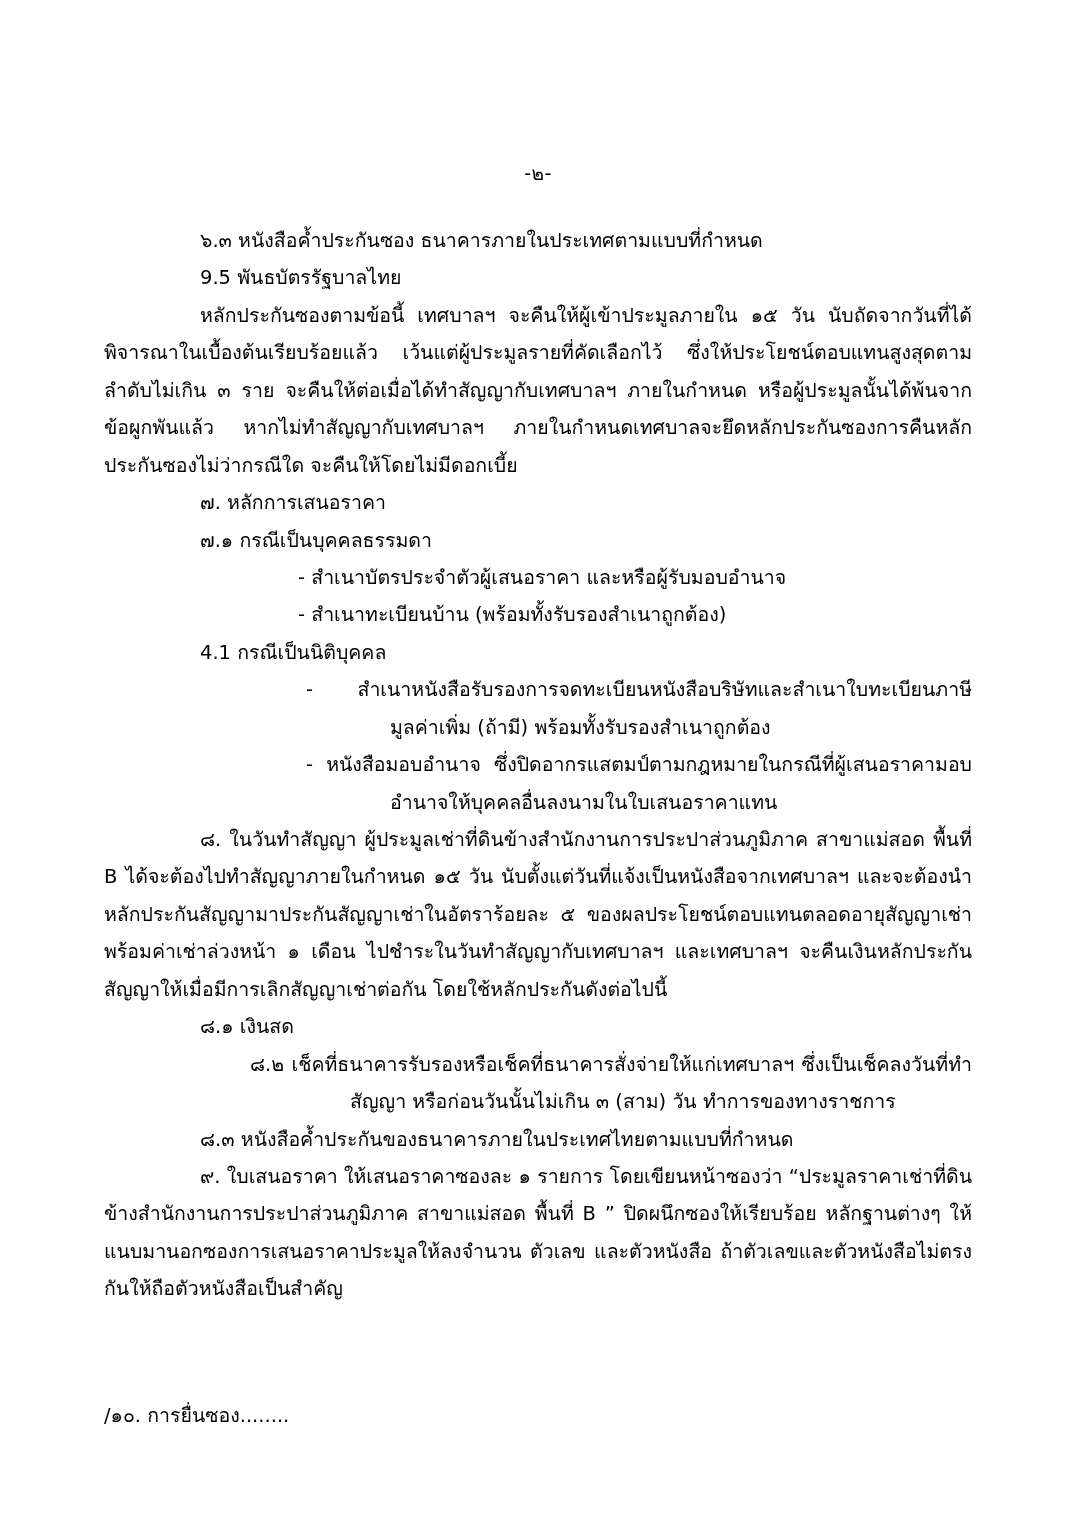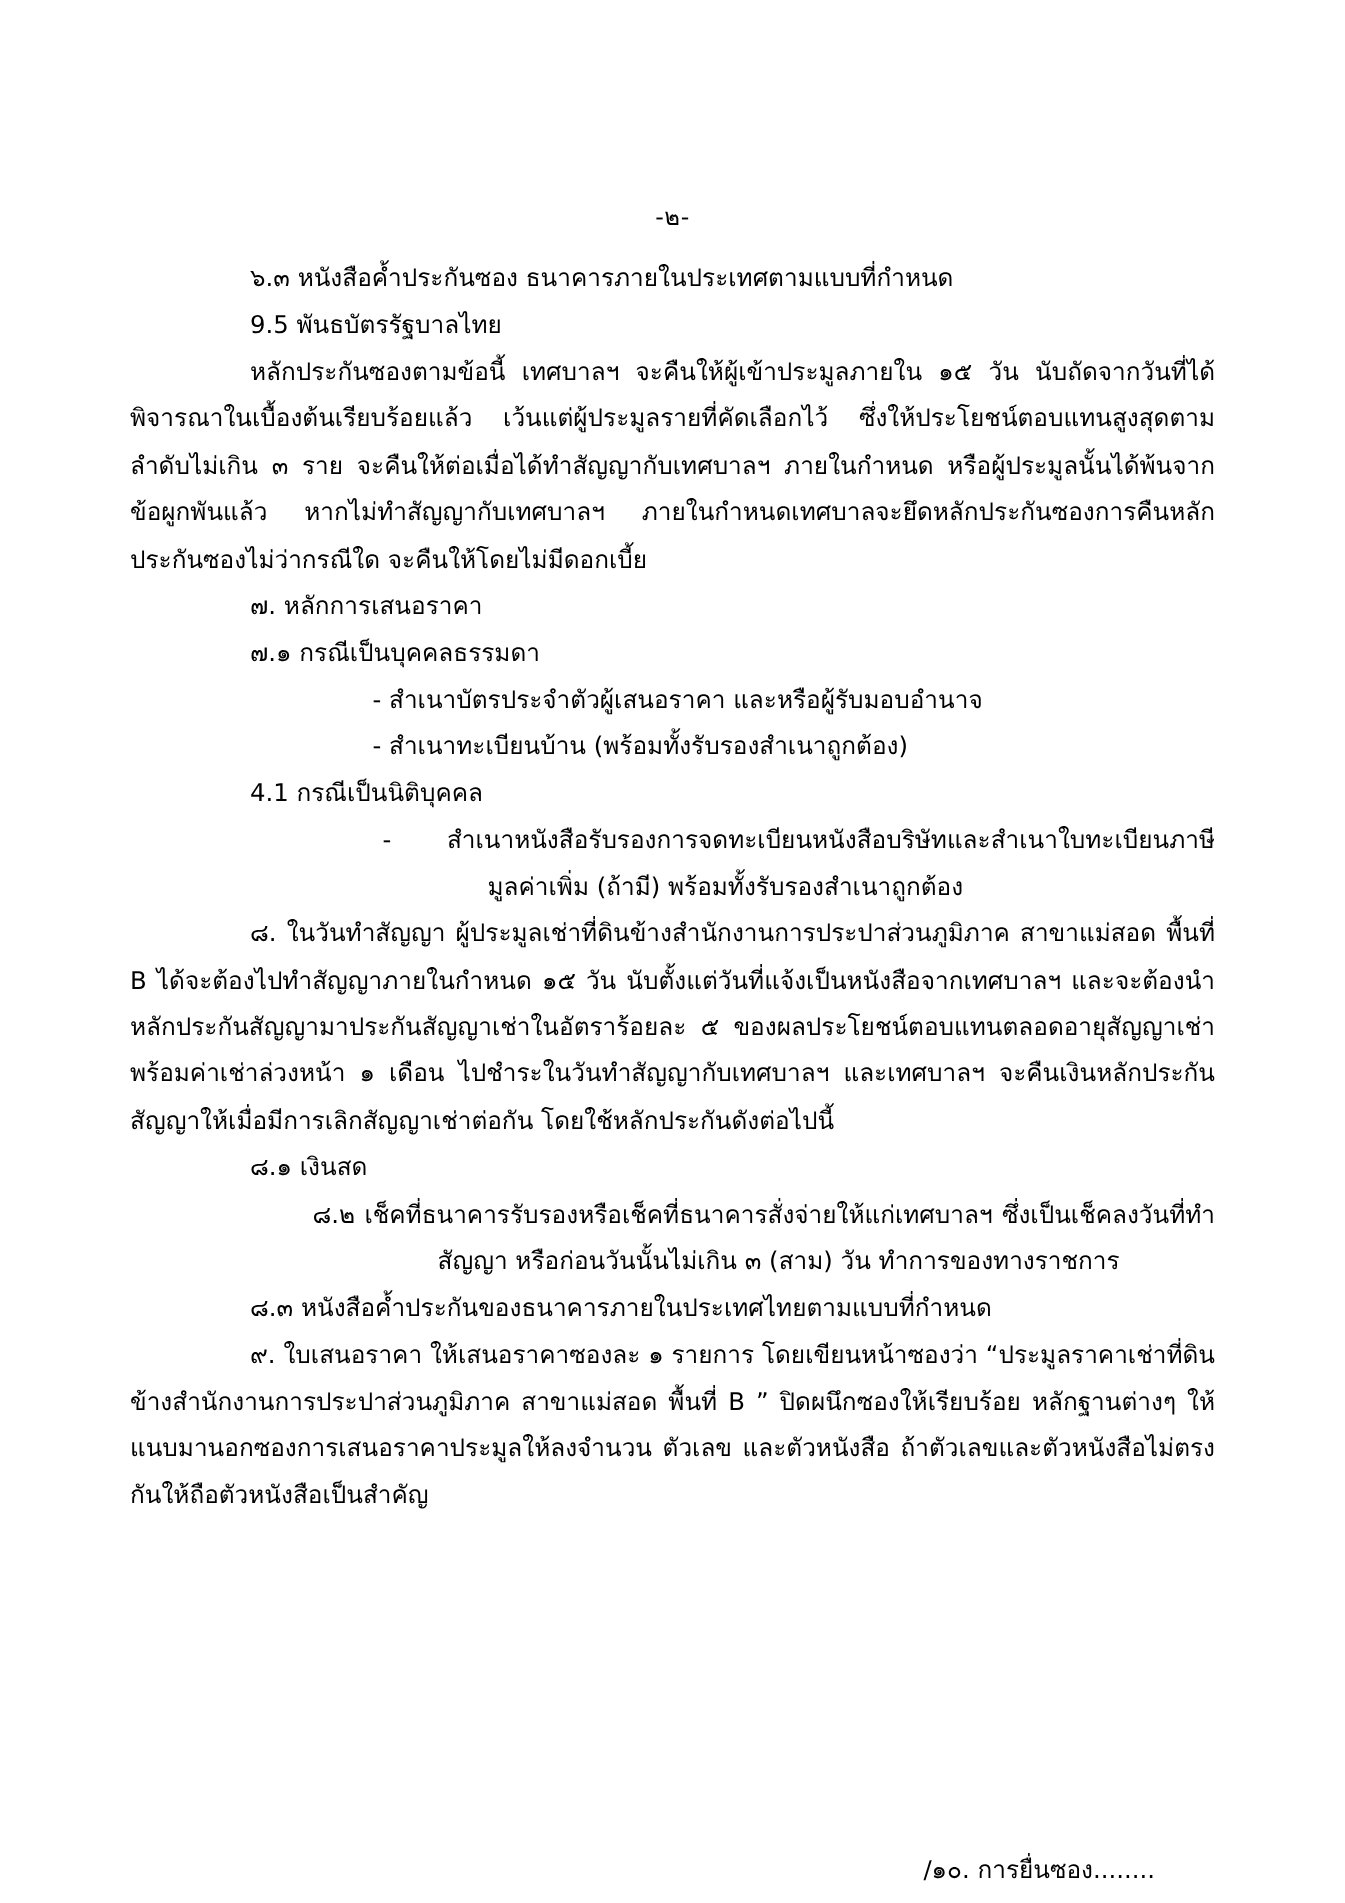--- a/index.html
+++ b/index.html
@@ -24,21 +24,21 @@
     width: 868px;
     height: 1522px;
   }
   .page-number {
     text-align: center;
     font-size: 19px;
     margin-top: 158px;
     letter-spacing: 0.5px;
   }
   .body-block {
-    margin-top: 16px;
+    margin-top: 34px;
     font-size: 19.5px;
     line-height: 1.92;
   }
   p {
     margin: 0;
     text-align: justify;
     text-justify: inter-word;
   }
   .indent-1 { text-indent: 96px; }
   .hang-list {
@@ -53,23 +53,23 @@
     padding-left: 246px;
     text-indent: -100px;
   }
   .justify-full {
     text-align: justify;
     text-align-last: left;
   }
   .footer-note {
     position: absolute;
     left: 0;
-    top: 1480px;
+    top: 1400px;
     width: 868px;
-    text-align: right;
+    text-align: left;
     padding-right: 48px;
     font-size: 19.5px;
     box-sizing: border-box;
   }
 </style>
 </head>
 <body>
 
 <div class="page">
   <div class="content">
@@ -79,20 +79,21 @@
     <div class="body-block">
       <p class="indent-1">๖.๓ หนังสือค้ำประกันซอง  ธนาคารภายในประเทศตามแบบที่กำหนด</p>
       <p class="indent-1">9.5 พันธบัตรรัฐบาลไทย</p>
       <p class="indent-1 justify-full">หลักประกันซองตามข้อนี้  เทศบาลฯ จะคืนให้ผู้เข้าประมูลภายใน ๑๕ วัน นับถัดจากวันที่ได้พิจารณาในเบื้องต้นเรียบร้อยแล้ว  เว้นแต่ผู้ประมูลรายที่คัดเลือกไว้  ซึ่งให้ประโยชน์ตอบแทนสูงสุดตามลำดับไม่เกิน ๓ ราย  จะคืนให้ต่อเมื่อได้ทำสัญญากับเทศบาลฯ ภายในกำหนด หรือผู้ประมูลนั้นได้พ้นจากข้อผูกพันแล้ว  หากไม่ทำสัญญากับเทศบาลฯ ภายในกำหนดเทศบาลจะยึดหลักประกันซองการคืนหลักประกันซองไม่ว่ากรณีใด จะคืนให้โดยไม่มีดอกเบี้ย</p>
       <p class="indent-1">๗.  หลักการเสนอราคา</p>
       <p class="indent-1">๗.๑   กรณีเป็นบุคคลธรรมดา</p>
       <p class="hang-list">-     สำเนาบัตรประจำตัวผู้เสนอราคา  และหรือผู้รับมอบอำนาจ</p>
       <p class="hang-list">-     สำเนาทะเบียนบ้าน (พร้อมทั้งรับรองสำเนาถูกต้อง)</p>
       <p class="indent-1">4.1   กรณีเป็นนิติบุคคล</p>
       <p class="hang-sub">-     สำเนาหนังสือรับรองการจดทะเบียนหนังสือบริษัทและสำเนาใบทะเบียนภาษีมูลค่าเพิ่ม (ถ้ามี) พร้อมทั้งรับรองสำเนาถูกต้อง</p>
+      <p class="hang-sub">-     หนังสือมอบอำนาจ  ซึ่งปิดอากรแสตมป์ตามกฎหมายในกรณีที่ผู้เสนอราคามอบอำนาจให้บุคคลอื่นลงนามในใบเสนอราคาแทน</p>
       <p class="indent-1 justify-full">๘. ในวันทำสัญญา    ผู้ประมูลเช่าที่ดินข้างสำนักงานการประปาส่วนภูมิภาค สาขาแม่สอด พื้นที่ B  ได้จะต้องไปทำสัญญาภายในกำหนด  ๑๕  วัน  นับตั้งแต่วันที่แจ้งเป็นหนังสือจากเทศบาลฯ  และจะต้องนำหลักประกันสัญญามาประกันสัญญาเช่าในอัตราร้อยละ ๕ ของผลประโยชน์ตอบแทนตลอดอายุสัญญาเช่า  พร้อมค่าเช่าล่วงหน้า ๑ เดือน  ไปชำระในวันทำสัญญากับเทศบาลฯ  และเทศบาลฯ จะคืนเงินหลักประกันสัญญาให้เมื่อมีการเลิกสัญญาเช่าต่อกัน  โดยใช้หลักประกันดังต่อไปนี้</p>
       <p class="indent-1">๘.๑   เงินสด</p>
       <p class="hang-num-wide">๘.๒   เช็คที่ธนาคารรับรองหรือเช็คที่ธนาคารสั่งจ่ายให้แก่เทศบาลฯ  ซึ่งเป็นเช็คลงวันที่ทำสัญญา หรือก่อนวันนั้นไม่เกิน ๓ (สาม) วัน ทำการของทางราชการ</p>
       <p class="indent-1">๘.๓   หนังสือค้ำประกันของธนาคารภายในประเทศไทยตามแบบที่กำหนด</p>
       <p class="indent-1 justify-full">๙.  ใบเสนอราคา  ให้เสนอราคาซองละ ๑  รายการ  โดยเขียนหน้าซองว่า “ประมูลราคาเช่าที่ดินข้างสำนักงานการประปาส่วนภูมิภาค สาขาแม่สอด พื้นที่ B  ” ปิดผนึกซองให้เรียบร้อย หลักฐานต่างๆ ให้แนบมานอกซองการเสนอราคาประมูลให้ลงจำนวน ตัวเลข และตัวหนังสือ ถ้าตัวเลขและตัวหนังสือไม่ตรงกันให้ถือตัวหนังสือเป็นสำคัญ</p>
     </div>
 
     <div class="footer-note">/๑๐. การยื่นซอง........</div>
 
   </div>

